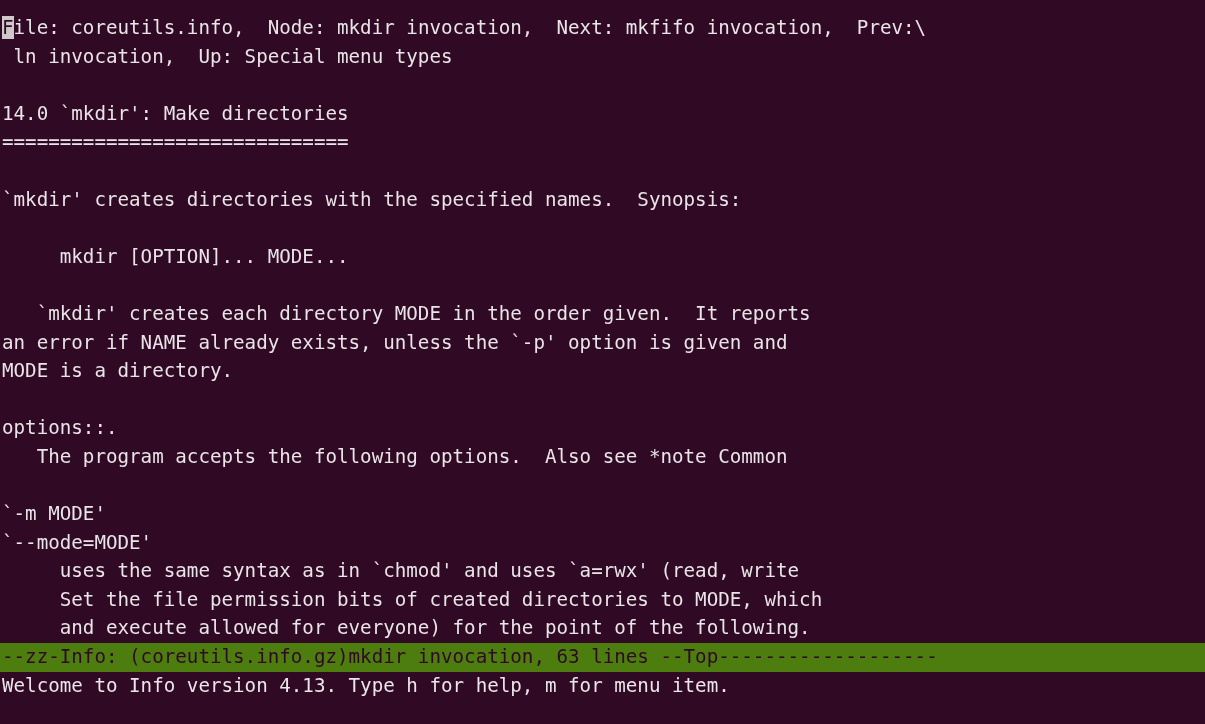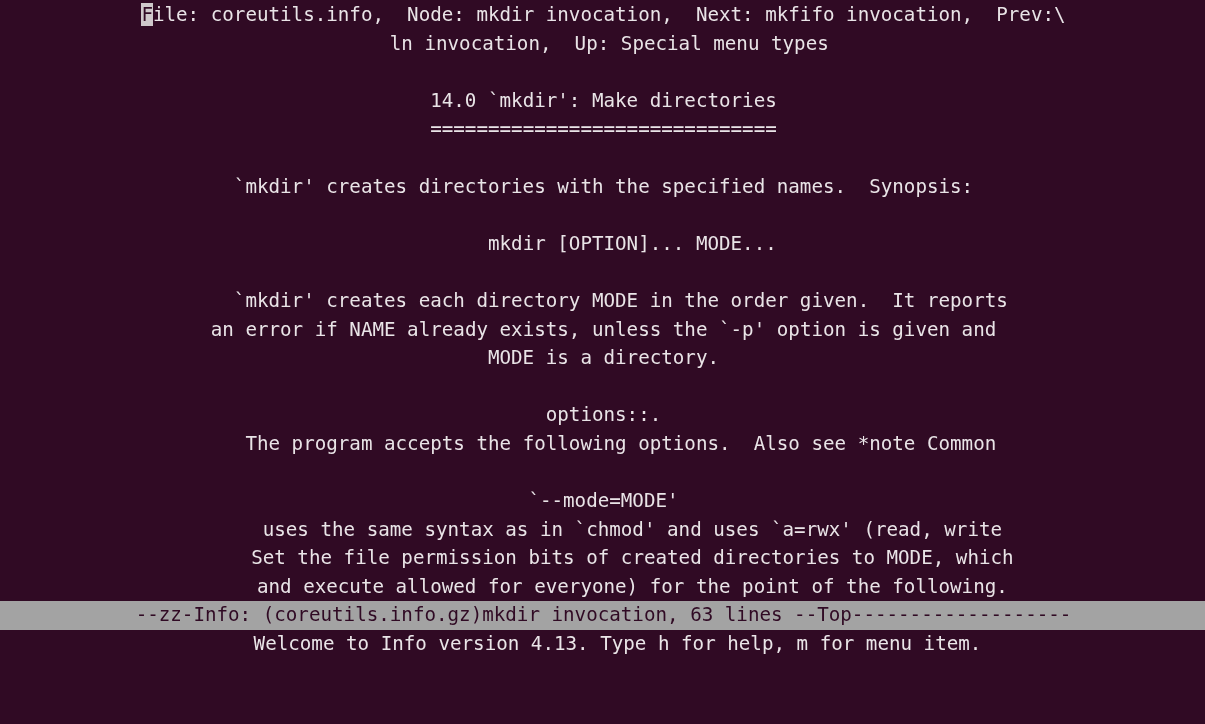--- a/index.html
+++ b/index.html
@@ -26,47 +26,45 @@
     letter-spacing: 0px;
     box-sizing: border-box;
     padding: 0;
     overflow: hidden;
   }
   .screen {
     position: absolute;
     top: 0;
     left: 0;
     width: 1205px;
-    padding-top: 1px;
-    text-align: center;
+    padding-top: 14px;
   }
   .row {
     height: 28.6px;
     white-space: pre;
     padding-left: 2px;
     box-sizing: border-box;
     overflow: hidden;
     color: #e9e4e7;
   }
   .row.blank {
     color: transparent;
   }
   
   .row.modeline {
-    background: #a3a3a3;
+    background: #4d7c0f;
     color: #300a24;
     padding-left: 2px;
   }
   .cursor-cell {
     background: #cfc8cb;
     color: #300a24;
   }
   .echo {
     color: #eae5e8;
-    margin-left: 28px;
   }
 </style>
 </head>
 <body>
 
 <div id="terminal">
   <div class="screen">
 
     <div class="row"><span class="cursor-cell">F</span><span>ile: coreutils.info,  Node: mkdir invocation,  Next: mkfifo invocation,  Prev:\</span></div>
 
@@ -80,20 +78,21 @@
     <div class="row blank"></div>
     <div class="row">     mkdir [OPTION]... MODE...</div>
     <div class="row blank"></div>
     <div class="row">   `mkdir' creates each directory MODE in the order given.  It reports</div>
     <div class="row">an error if NAME already exists, unless the `-p' option is given and</div>
     <div class="row">MODE is a directory.</div>
     <div class="row blank"></div>
     <div class="row">options::.</div>
     <div class="row">   The program accepts the following options.  Also see *note Common</div>
     <div class="row blank"></div>
+    <div class="row">`-m MODE'</div>
     <div class="row">`--mode=MODE'</div>
     <div class="row">     uses the same syntax as in `chmod' and uses `a=rwx' (read, write</div>
     <div class="row">     Set the file permission bits of created directories to MODE, which</div>
     <div class="row">     and execute allowed for everyone) for the point of the following.</div>
 
     <div class="row modeline">--zz-Info: (coreutils.info.gz)mkdir invocation, 63 lines --Top-------------------</div>
 
     <div class="row echo">Welcome to Info version 4.13. Type h for help, m for menu item.</div>
 
   </div>

